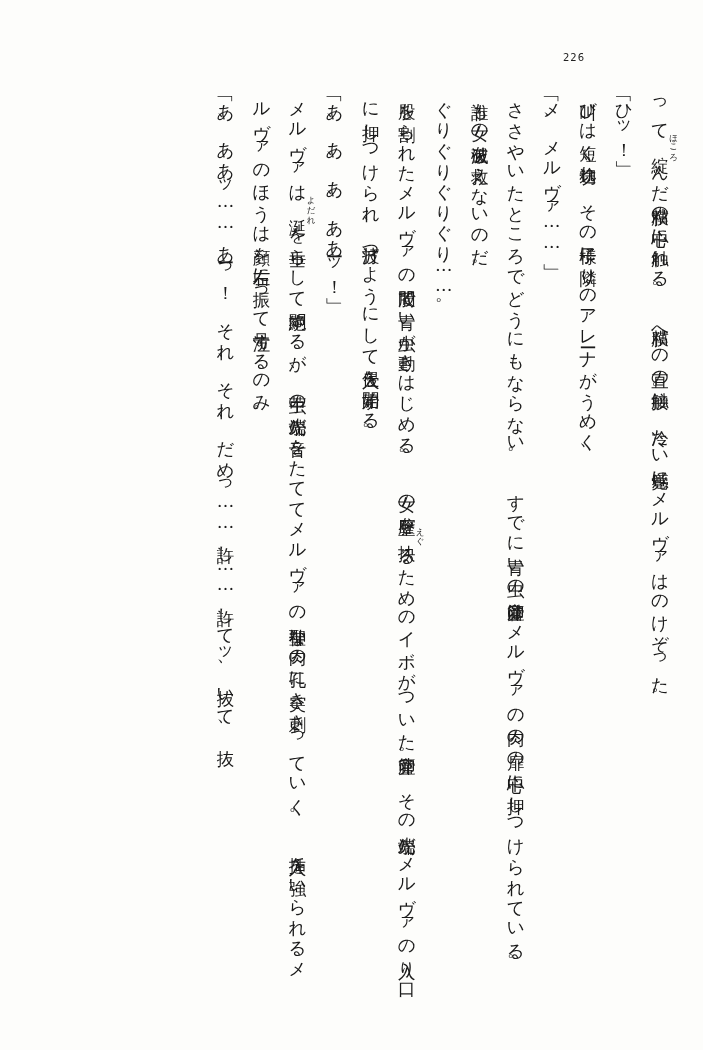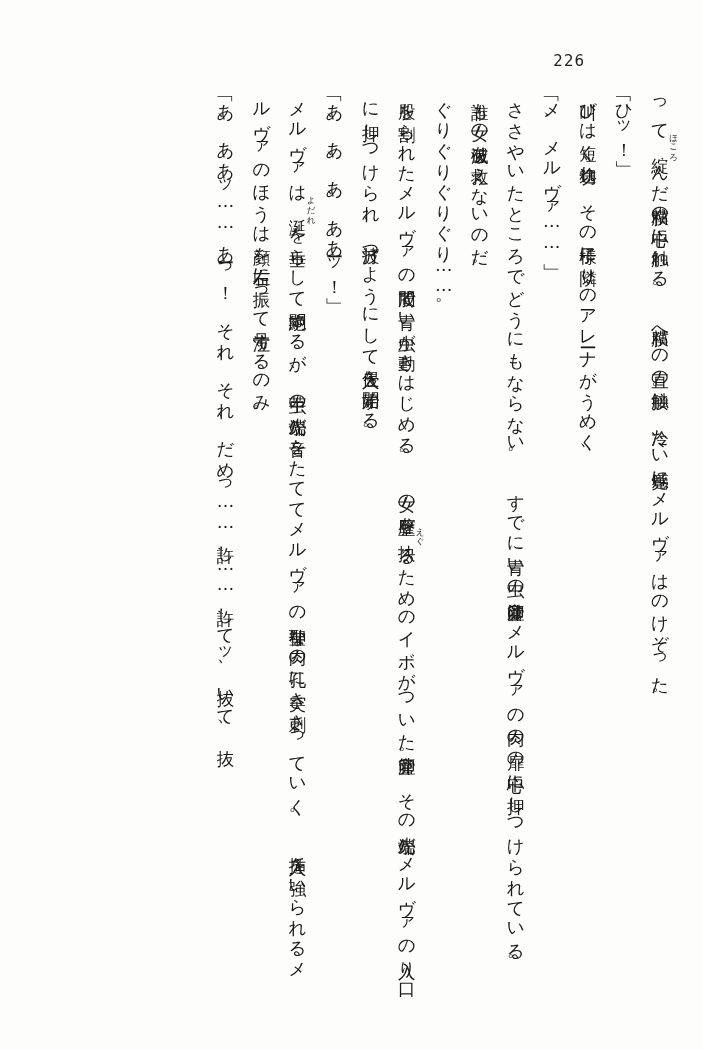--- a/index.html
+++ b/index.html
@@ -15,21 +15,21 @@
     overflow: hidden;
     font-family: "DejaVu Serif", "Liberation Serif", serif;
     color: #1a1a1a;
   }
   .page-number {
     position: absolute;
     top: 52px;
     left: 0;
     right: 118px;
     text-align: right;
-    font-size: 15px;
+    font-size: 10px;
     font-family: "DejaVu Sans", "Liberation Sans", sans-serif;
     color: #222;
     letter-spacing: 1px;
   }
   .text-body {
     position: absolute;
     top: 90px;
     right: 24px;
     height: 880px;
     width: 630px;

